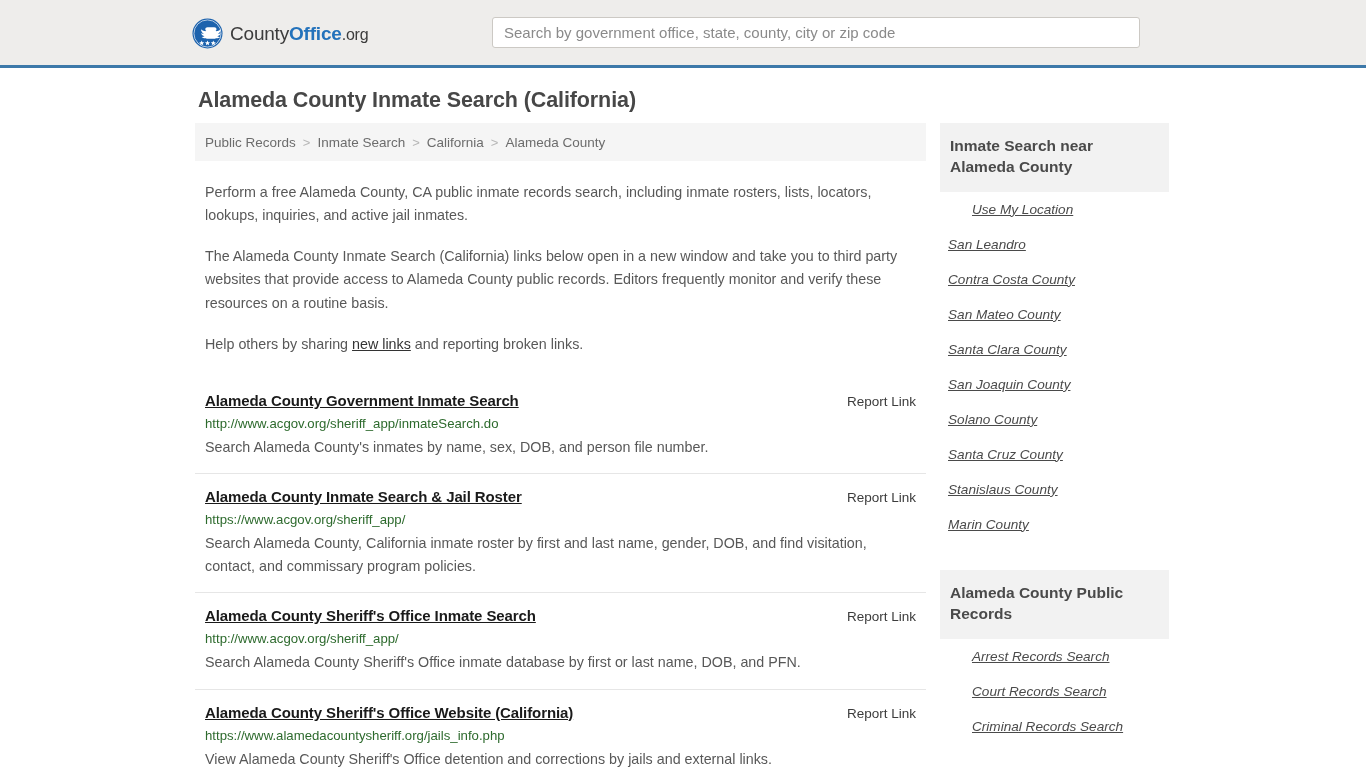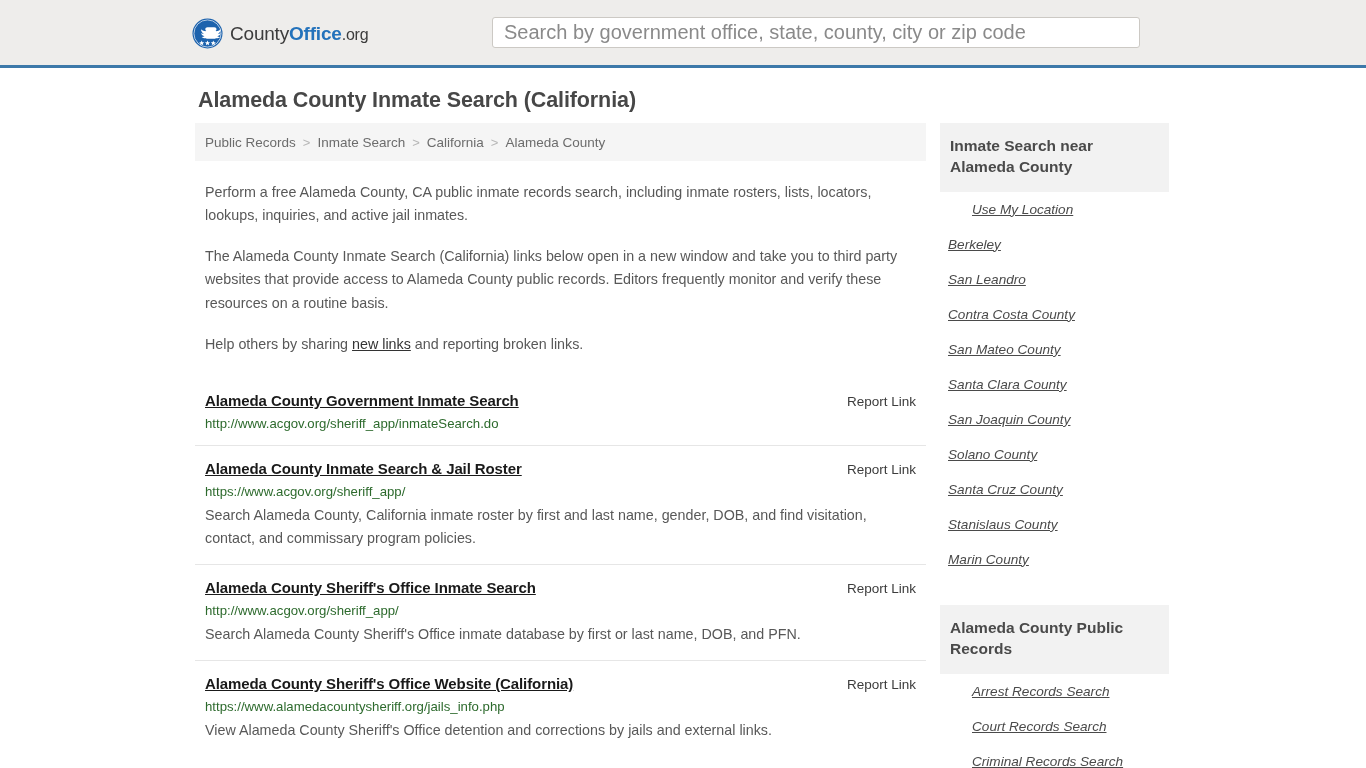--- a/index.html
+++ b/index.html
@@ -48,21 +48,21 @@
     width: 648px;
     height: 31px;
   }
   .search-input {
     width: 100%;
     height: 100%;
     border: 1px solid #ccc9c4;
     border-radius: 3px;
     background: #ffffff;
     padding: 0 11px;
-    font-size: 20px;
+    font-size: 15px;
     color: #3c3c3c;
     font-family: "Liberation Sans", sans-serif;
     outline: none;
   }
   .search-input::placeholder { color: #8a8a8a; }
 
   
   .page {
     position: relative;
     width: 1366px;
@@ -237,20 +237,21 @@
     </div>
 
     <div class="results">
 
       <div class="result">
         <div class="result-head">
           <a class="result-title" href="#">Alameda County Government Inmate Search</a>
           <a class="report-link" href="#">Report Link</a>
         </div>
         <a class="result-url" href="#">http://www.acgov.org/sheriff_app/inmateSearch.do</a>
+        <p class="result-desc">Search Alameda County's inmates by name, sex, DOB, and person file number.</p>
       </div>
 
       <div class="result">
         <div class="result-head">
           <a class="result-title" href="#">Alameda County Inmate Search &amp; Jail Roster</a>
           <a class="report-link" href="#">Report Link</a>
         </div>
         <a class="result-url" href="#">https://www.acgov.org/sheriff_app/</a>
         <p class="result-desc">Search Alameda County, California inmate roster by first and last name, gender, DOB, and find visitation, contact, and commissary program policies.</p>
       </div>
@@ -275,23 +276,20 @@
 
     </div>
   </div>
 
   <aside class="sidebar">
 
     <div class="side-box-head">Inmate Search near Alameda County</div>
     <ul class="side-links">
       <li>
           <a class="side-link indented" href="#">Use My Location</a>
-        </li>
-      <li>
-          <a class="side-link" href="#">Berkeley</a>
         </li>
       <li>
           <a class="side-link" href="#">San Leandro</a>
         </li>
       <li>
           <a class="side-link" href="#">Contra Costa County</a>
         </li>
       <li>
           <a class="side-link" href="#">San Mateo County</a>
         </li>

